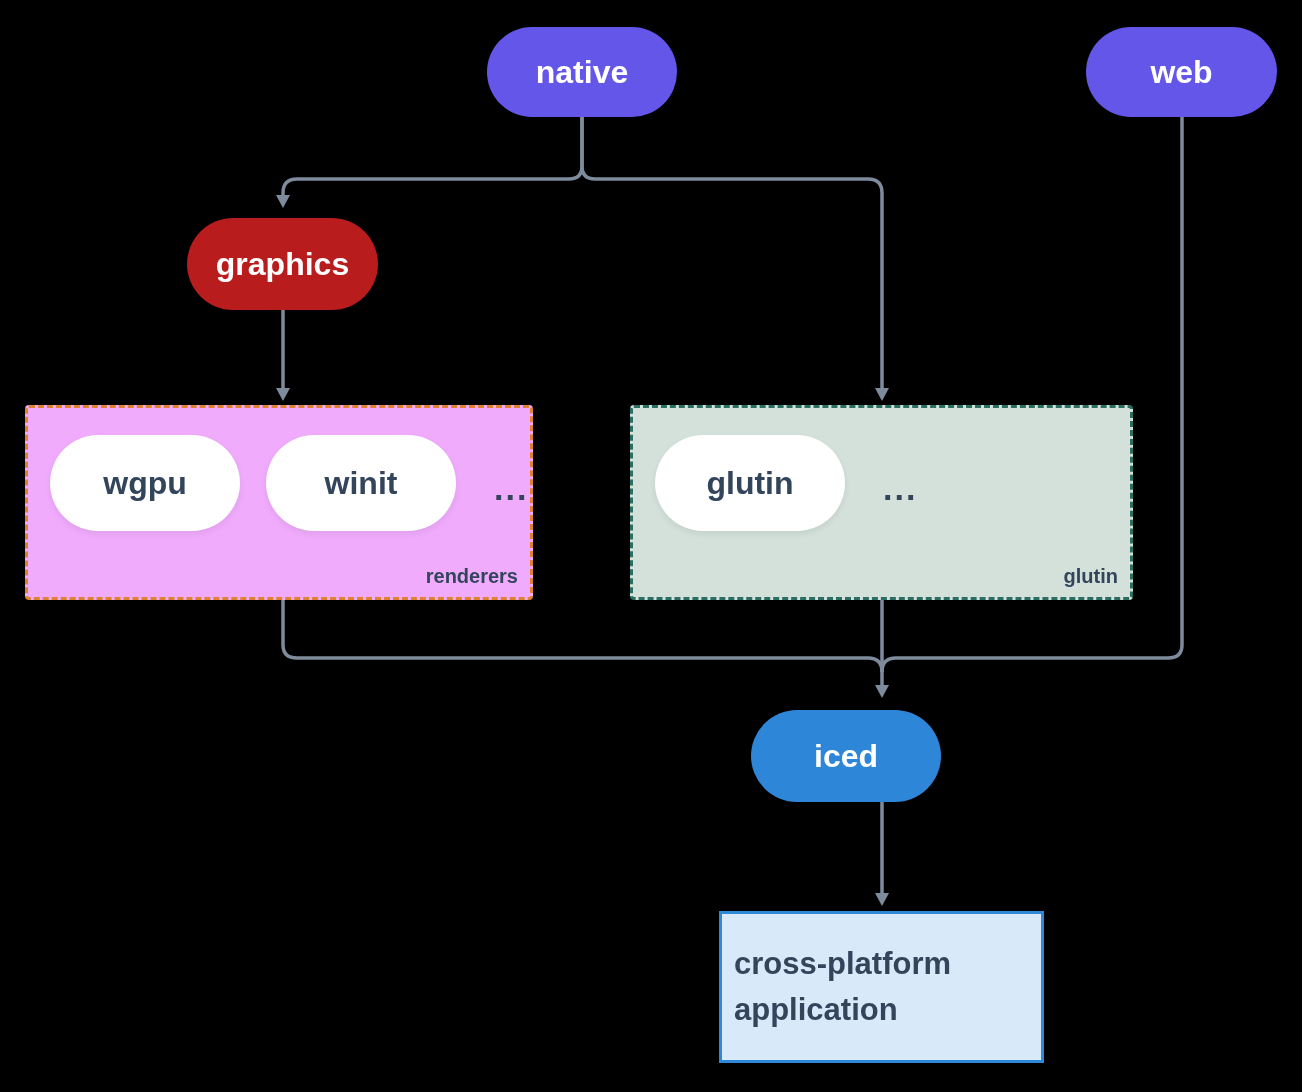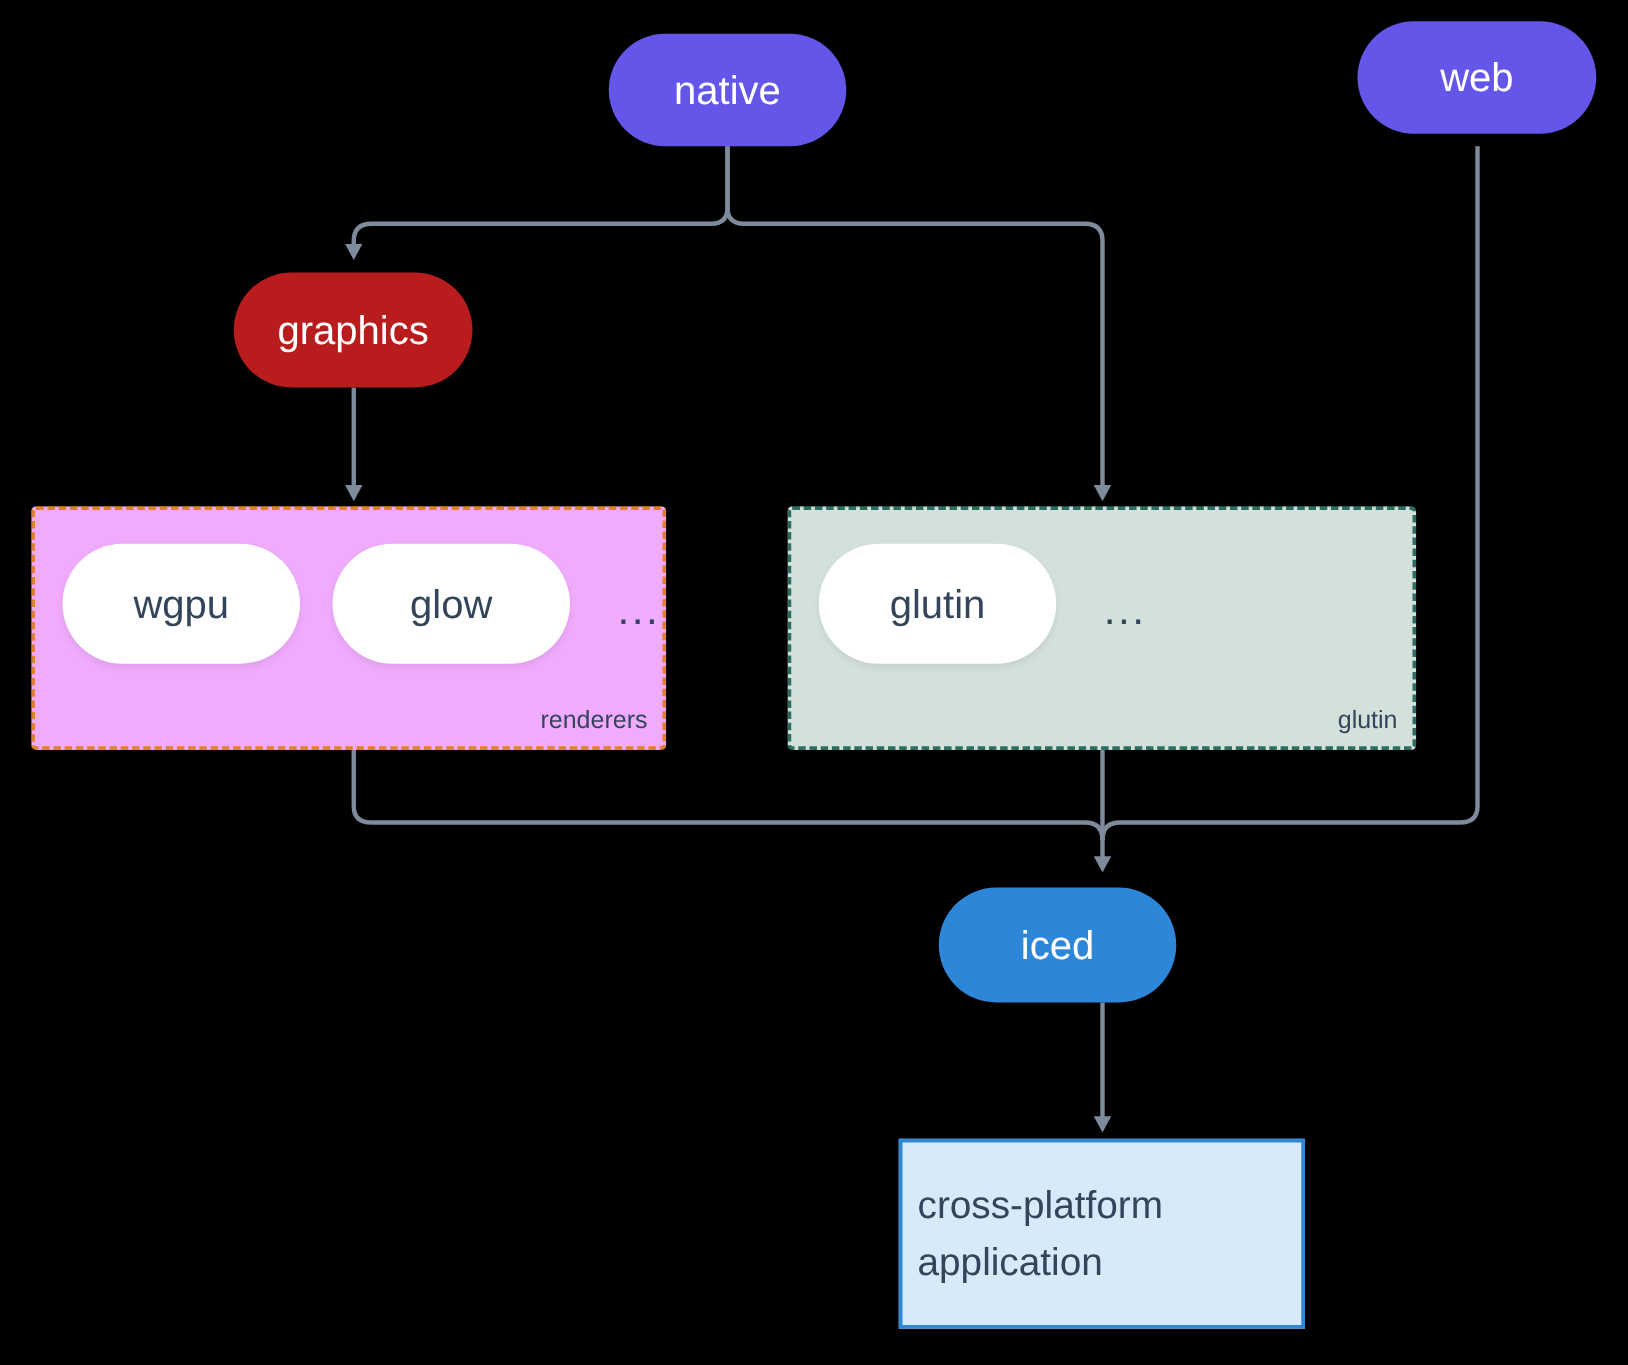--- a/index.html
+++ b/index.html
@@ -5,20 +5,21 @@
   html, body { margin: 0; padding: 0; }
   body {
     font-family: "Liberation Sans", sans-serif;
     background: #000;
   }
   .stage {
     position: relative;
     width: 1302px;
     height: 1092px;
     overflow: hidden;
+    font-weight: bold;
   }
   .edges {
     position: absolute;
     left: 0; top: 0;
     width: 1302px;
     height: 1092px;
   }
   .edges path.edge {
     fill: none;
     stroke-width: 3.5;
@@ -86,21 +87,21 @@
     align-items: center;
     justify-content: center;
     text-align: left;
     font-size: 31px;
     line-height: 46px;
     color: #33455b;
     padding: 0 12px;
   }
   
   .node-native   { left: 487px;  top: 27px;  width: 190px; height: 90px; }
-  .node-web      { left: 1086px; top: 17px;  width: 191px; height: 90px; }
+  .node-web      { left: 1086px; top: 27px;  width: 191px; height: 90px; }
   .node-graphics { left: 187px;  top: 218px; width: 191px; height: 92px; }
   .node-iced     { left: 751px;  top: 710px; width: 190px; height: 92px; }
   .box-renderers { left: 25px;  top: 405px; width: 508px; height: 195px; }
   .box-shells    { left: 630px; top: 405px; width: 503px; height: 195px; }
 </style>
 </head>
 <body>
 
 <div class="stage" style="background-color: rgb(0, 0, 0);">
 
@@ -130,21 +131,21 @@
   <div class="pill node-graphics" style="background-color: #b91c1c;">
     <span class="pill-label">graphics</span>
   </div>
 
   <div class="group-box box-renderers" style="background-color: #f0abfc; border-color: rgb(224, 129, 47);">
     <div class="group-pills">
       <div class="inner-pill">
         <span>wgpu</span>
       </div>
       <div class="inner-pill">
-        <span>glow</span>
+        <span>winit</span>
       </div>
       <div class="ellipsis">...</div>
     </div>
     <div class="group-label">renderers</div>
   </div>
 
   <div class="group-box box-shells" style="background-color: rgb(211, 225, 218); border-color: rgb(43, 110, 98);">
     <div class="group-pills">
       <div class="inner-pill">
         <span>glutin</span>

